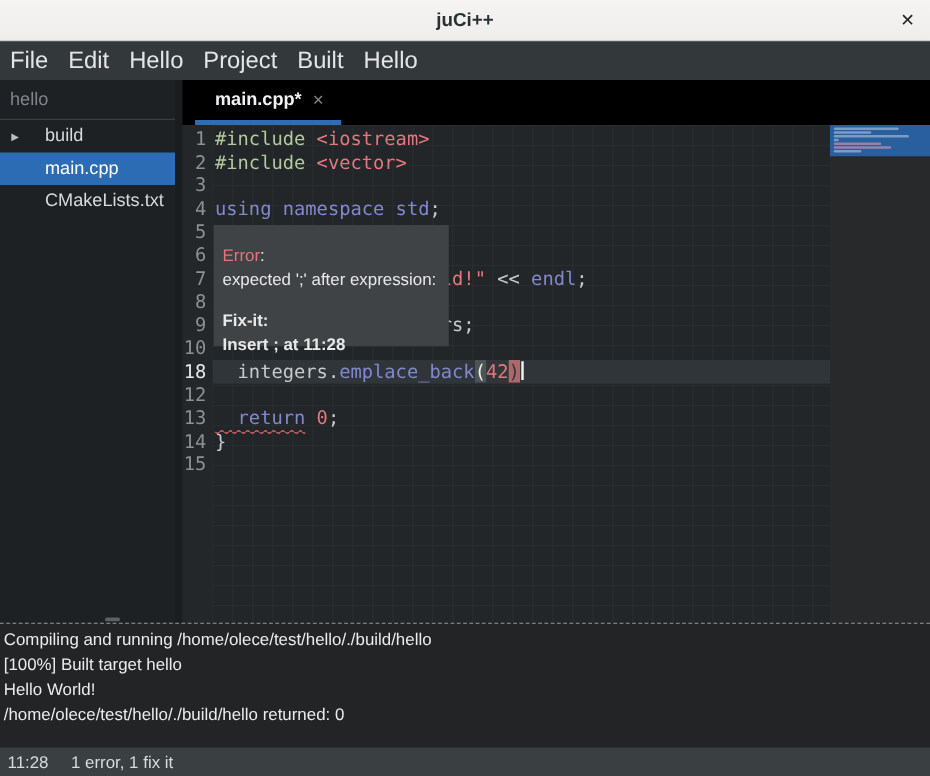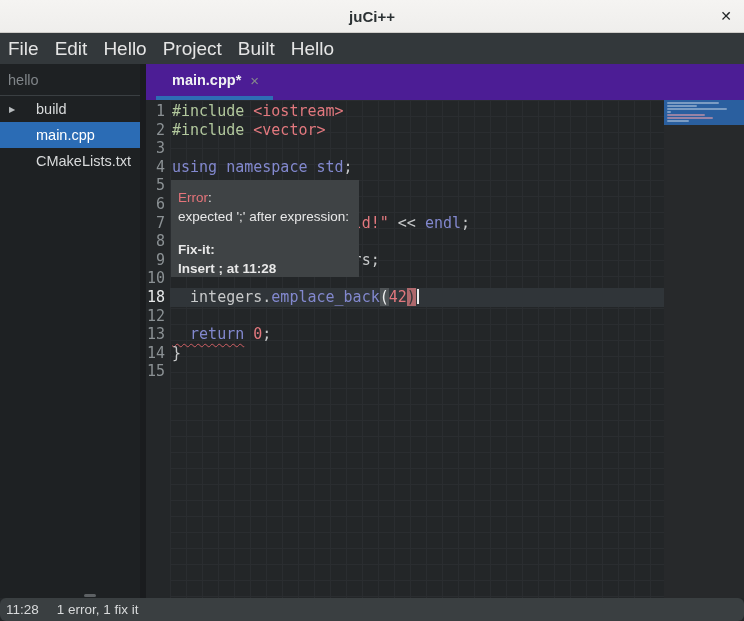--- a/index.html
+++ b/index.html
@@ -44,21 +44,21 @@
   .side-item .label { padding-left:36px; }
   .side-item.selected { background:#2b6cb5; color:#ffffff; }
   .expander { position:absolute; left:9px; font-size:8px; color:#b9bdbf; }
 
   .pane-sep { width:6px; background:#1a1c1e; }
   .scroll-tick { position:absolute; left:84px; bottom:1px; width:12px; height:3px; background:#5d6164; border-radius:2px; }
 
   .editor-col { flex:1; display:flex; flex-direction:column; min-width:0; }
 
   
-  .tabbar { height:36px; background:#4c1d95; display:flex; }
+  .tabbar { height:36px; background:#000000; display:flex; }
   .tab {
     margin-left:10px; padding:0 14px 0 16px; display:flex; align-items:center; gap:9px;
     border-bottom:4px solid #2e6db4;
   }
   .tab-label { color:#f0f2f3; font-size:14.5px; font-weight:bold; }
   .tab-close { color:#85898c; font-size:15px; line-height:1; }
 
   
   .editor-wrap { flex:1; display:flex; position:relative; min-height:0; }
   .gutter {
@@ -97,36 +97,36 @@
   
   .minimap { width:80px; background:#27292b; }
   .minimap-view { height:25px; background:#2a5f9f; padding:2px 0 0 3px; }
   .mm-line { height:2px; margin-bottom:1px; background:rgba(255,255,255,0.38); border-radius:1px; }
   .mm-line.pink { background:rgba(240,160,170,0.55); }
 
   
   .tooltip {
     position:absolute; left:25px; top:80px; width:188px; height:97px;
     background:#3f4345; color:#e8e8e8; font-size:13.5px; line-height:19px;
-    padding:8px 7px; z-index:5;
+    padding:15px 7px; z-index:5;
   }
   .tt-error-word { color:#e5747a; }
   .tt-gap { height:14px; }
   .tt-bold { font-weight:600; }
 
   
   .output {
     height:100px; background:#222426; border-top:1px dashed #97989a;
     color:#ebebe9; font-size:13.5px; line-height:20px; padding:3px 0 0 3px;
   }
 
   
   .statusbar {
     height:23px; background:#3a3f41; color:#d8dadb; font-size:13.5px;
-    display:flex; align-items:center; padding-left:6px;border-radius:6px;
+    display:flex; align-items:center; padding-left:6px;
   }
   .status-issues { margin-left:18px; }
 </style>
 </head>
 <body>
 
 <div class="window">
 
   <div class="titlebar">
     <span>juCi++</span>
@@ -206,19 +206,25 @@
           <div><span class="tt-error-word">Error</span><span>:</span></div>
           <div>expected ';' after expression:</div>
           <div class="tt-gap"></div>
           <div class="tt-bold">Fix-it:</div>
           <div class="tt-bold">Insert ; at 11:28</div>
         </div>
       </div>
     </div>
   </div>
 
+  <div class="output" id="output">
+      <div>Compiling and running /home/olece/test/hello/./build/hello</div>
+      <div>[100%] Built target hello</div>
+      <div>Hello World!</div>
+      <div>/home/olece/test/hello/./build/hello returned: 0</div>
+    </div>
 
   <div class="statusbar">
     <span>11:28</span>
     <span class="status-issues">1 error, 1 fix it</span>
   </div>
 
 </div>
 
 </body></html>

